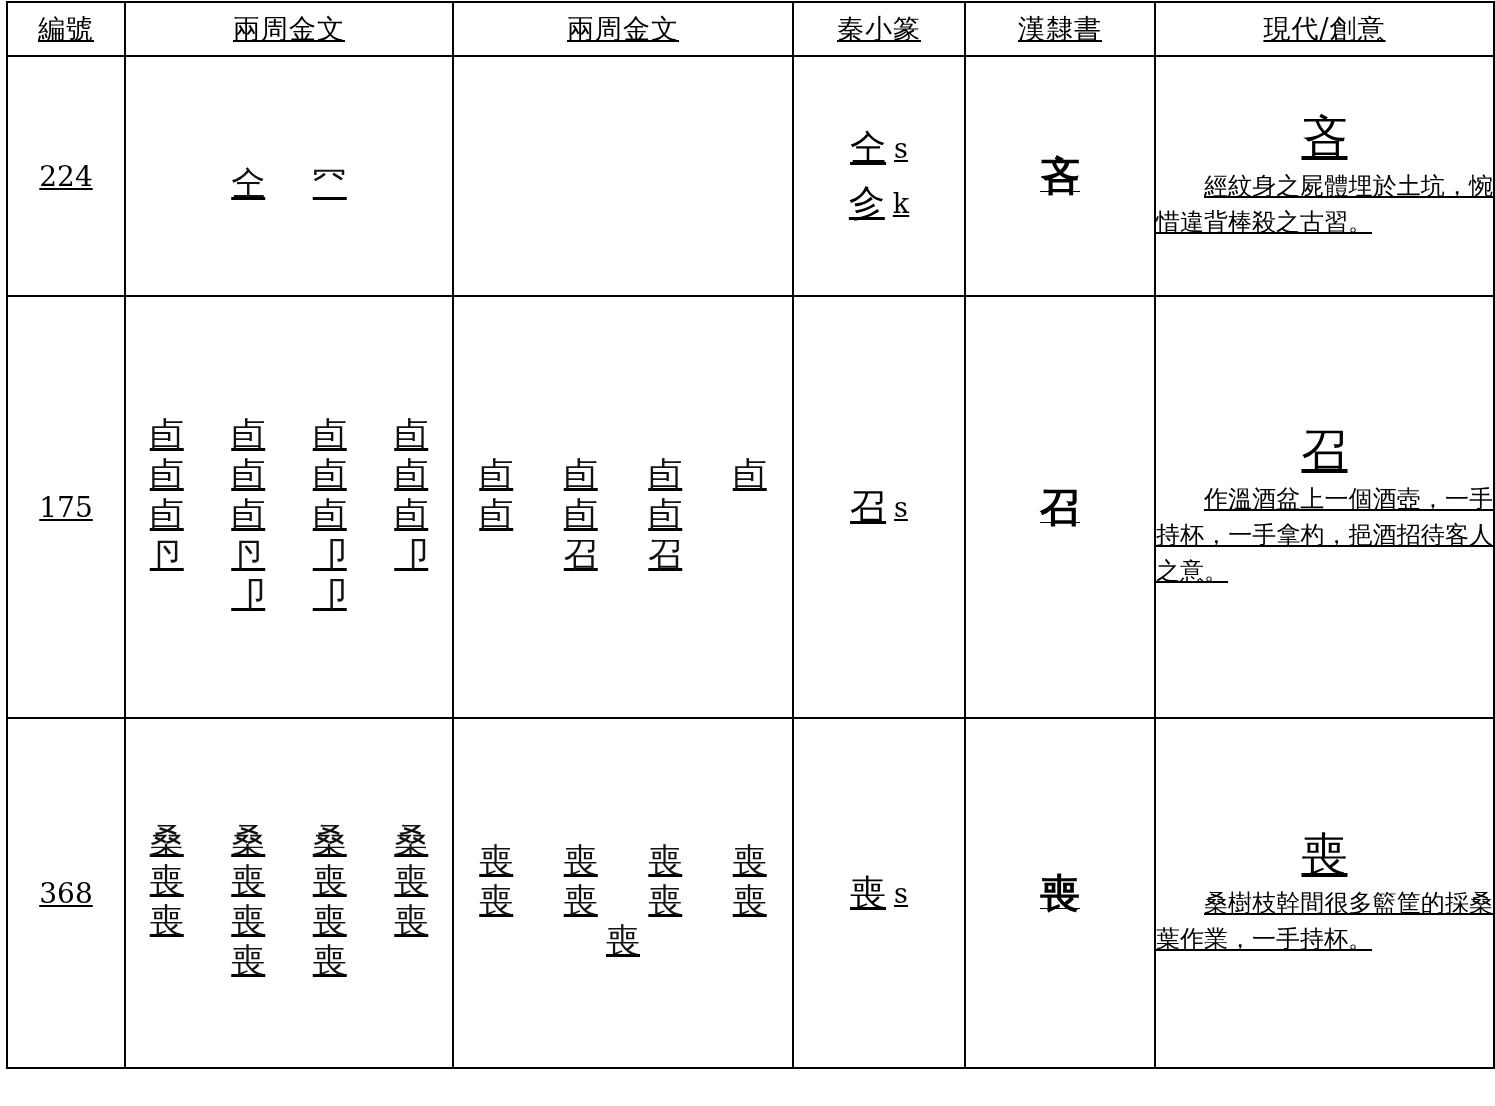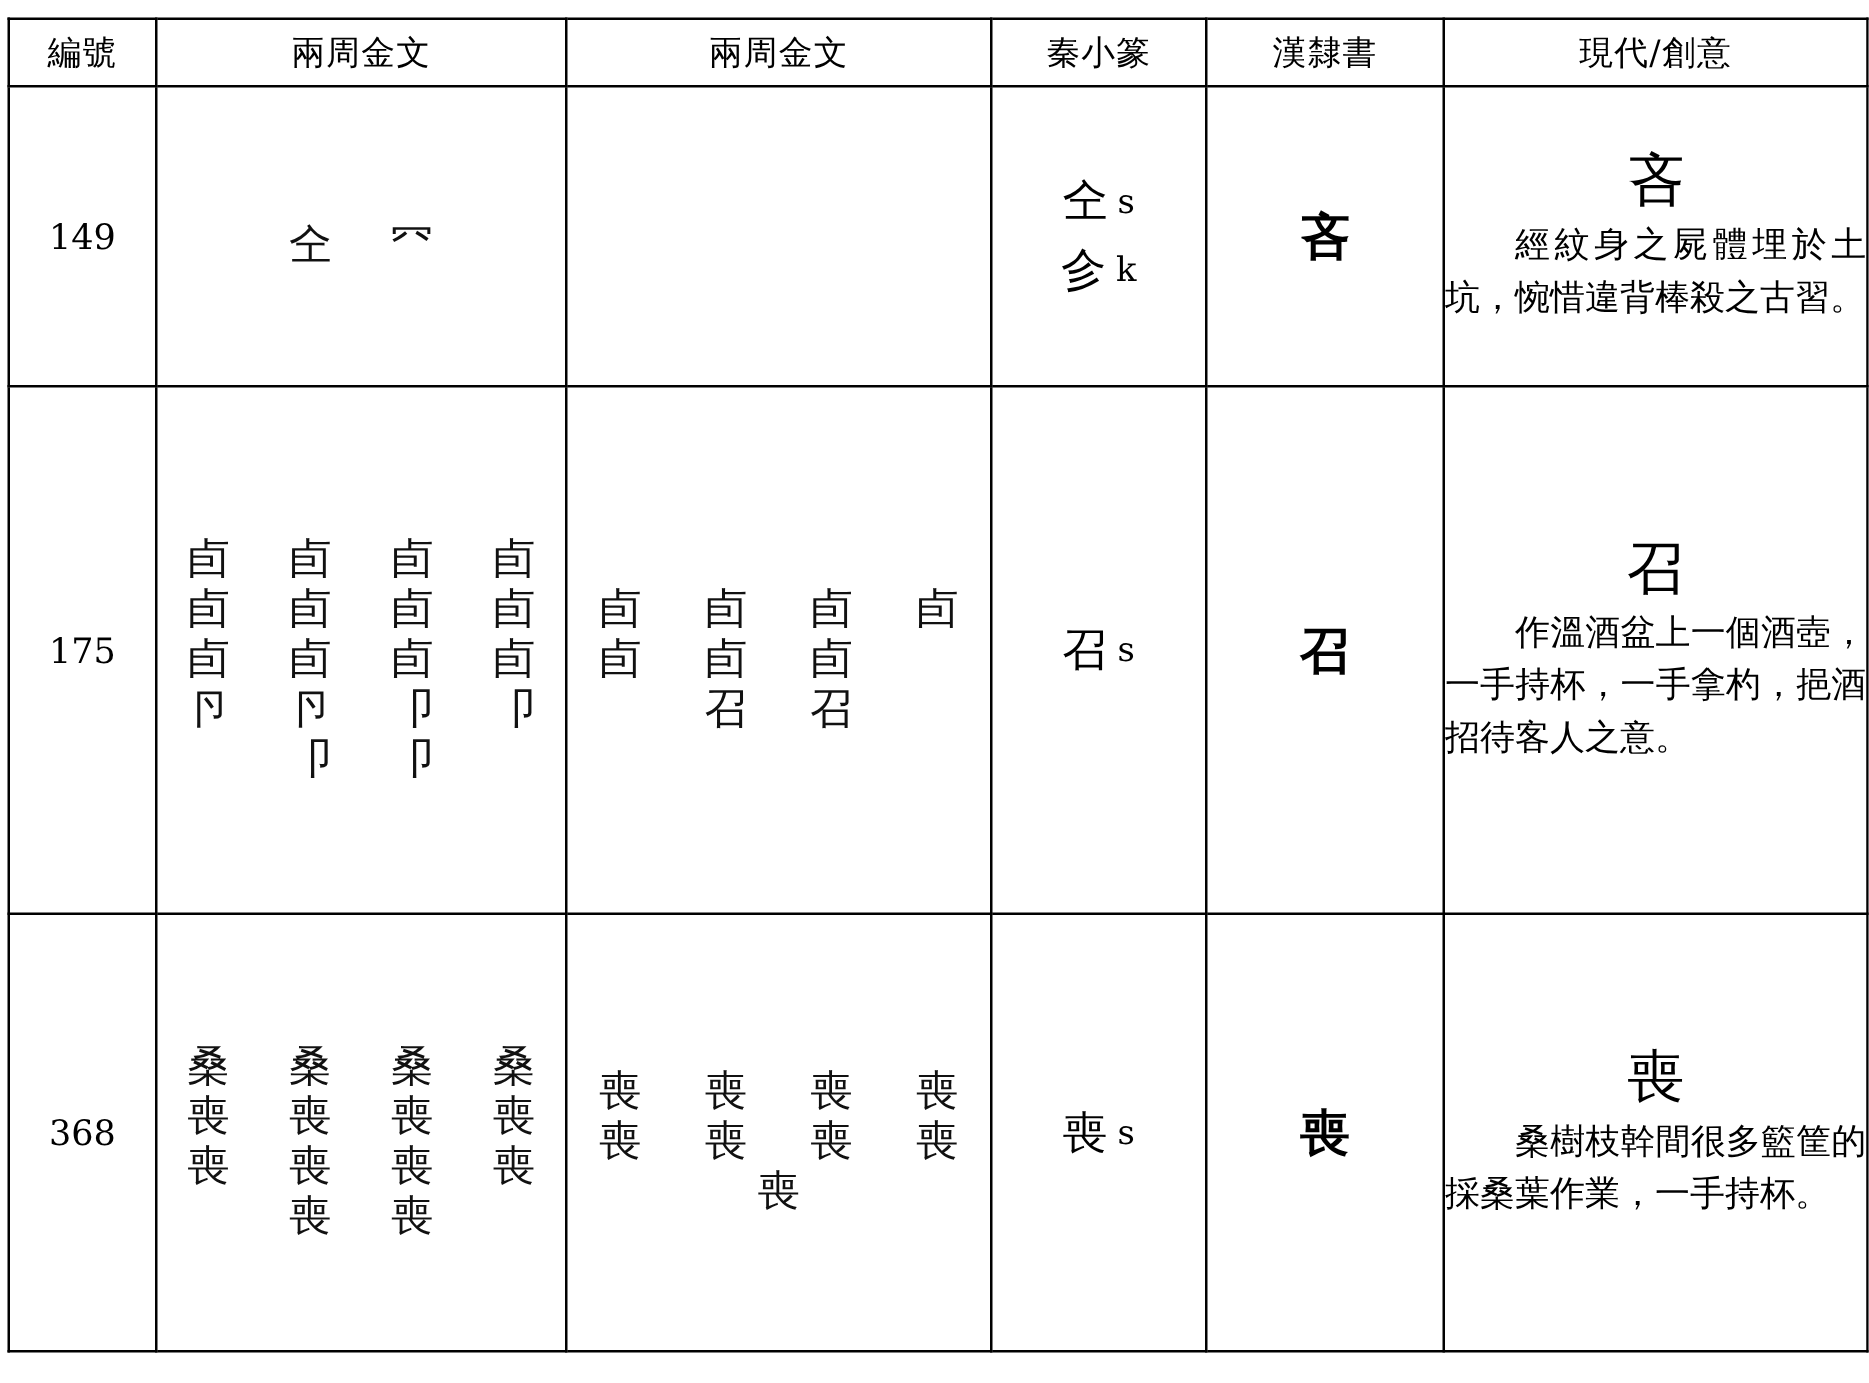--- a/index.html
+++ b/index.html
@@ -16,22 +16,23 @@
   }
   .page {
     position: relative;
     width: 1495px;
     height: 1106px;
     box-sizing: border-box;
   }
   table.glyph-table {
     border-collapse: collapse;
     width: 1487px;
-    margin: 14px 0 0 6px;
+    margin: 1px 0 0 6px;
     table-layout: fixed;
+    text-decoration: underline;
   }
   table.glyph-table th,
   table.glyph-table td {
     border: 2px solid #000000;
     padding: 0;
     vertical-align: middle;
     text-align: center;
   }
   thead th {
     height: 52px;
@@ -105,21 +106,21 @@
     padding: 14px 16px 16px 16px;
     text-align: center;
   }
   .modern-char {
     font-size: 46px;
     line-height: 1.1;
     margin-bottom: 6px;
     font-family: "DejaVu Serif", "Liberation Serif", serif;
   }
   .modern-desc {
-    font-size: 28px;
+    font-size: 24px;
     line-height: 1.5;
     text-align: justify;
     text-align-last: left;
     text-indent: 2em;
     font-family: "DejaVu Serif", "Liberation Serif", serif;
   }
   
   tr.r224 td { height: 238px; }
   tr.r225 td { height: 420px; }
   tr.r226 td { height: 348px; }
@@ -143,21 +144,21 @@
         <th>兩周金文</th>
         <th>兩周金文</th>
         <th>秦小篆</th>
         <th>漢隸書</th>
         <th>現代/創意</th>
       </tr>
     </thead>
     <tbody>
 
       <tr class="r224">
-        <td class="num">149</td>
+        <td class="num">224</td>
         <td class="cell-oracle">
           <div class="glyph-grid">
             <span class="g g2">㒰</span>
             <span class="g g2">㓁</span>
           </div>
         </td>
         <td class="cell-bronze">
           <div class="glyph-grid"></div>
         </td>
         <td class="cell-seal">

